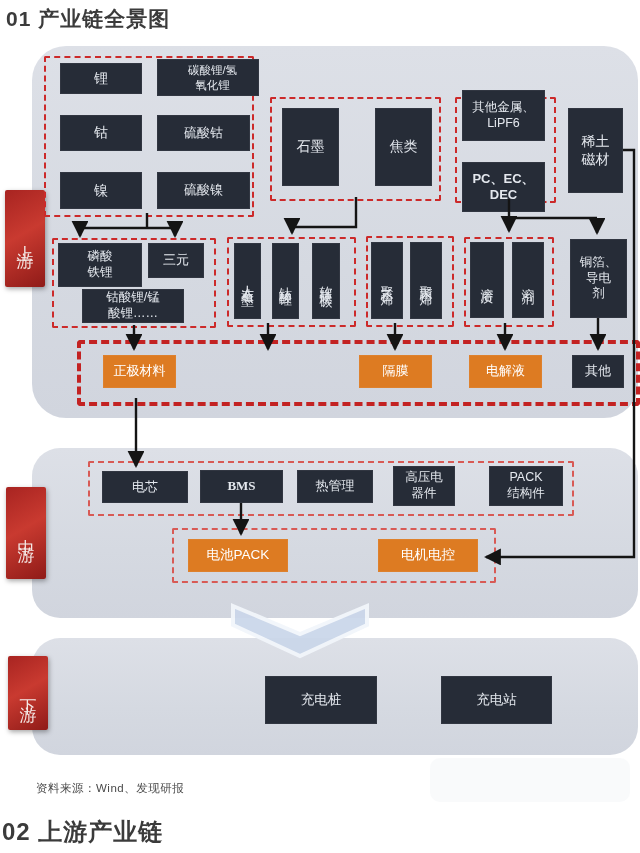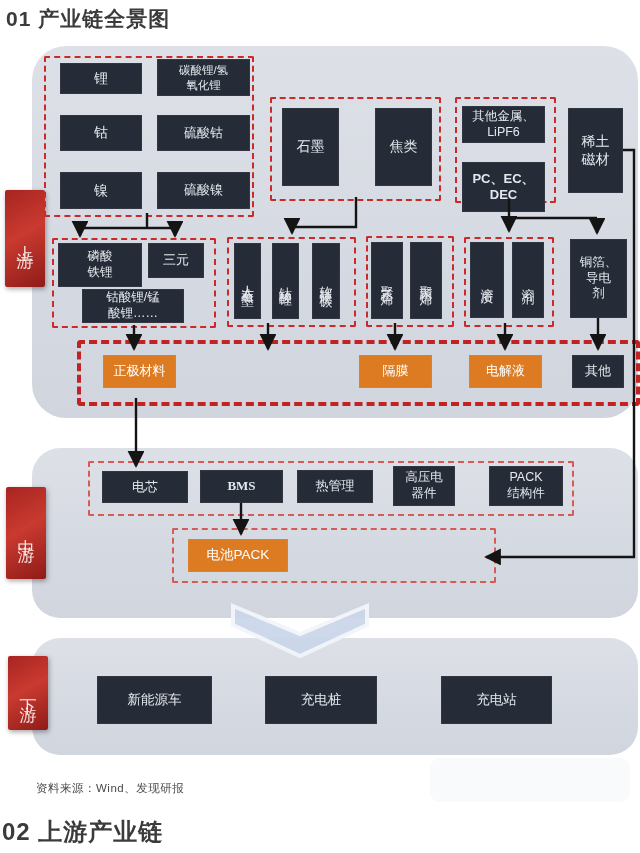--- a/index.html
+++ b/index.html
@@ -49,31 +49,31 @@
   <div class="group" style="left:455px;top:97px;width:97px;height:102px;"></div>
   <div class="group" style="left:52px;top:238px;width:160px;height:86px;"></div>
   <div class="group" style="left:227px;top:237px;width:125px;height:86px;"></div>
   <div class="group" style="left:366px;top:236px;width:84px;height:87px;"></div>
   <div class="group" style="left:464px;top:237px;width:86px;height:86px;"></div>
   <div class="group thick" style="left:77px;top:340px;width:555px;height:58px;"></div>
   <div class="group pink" style="left:88px;top:461px;width:482px;height:51px;"></div>
   <div class="group pink" style="left:172px;top:528px;width:320px;height:51px;"></div>
 
   <div class="box fs14" style="left:60px;top:63px;width:82px;height:31px;">锂</div>
-  <div class="box fs11" style="left:157px;top:59px;width:93px;height:37px;">碳酸锂/氢
+  <div class="box fs11" style="left:157px;top:59px;width:93px;height:37px;padding-left:9px;">碳酸锂/氢
 氧化锂</div>
   <div class="box fs14" style="left:60px;top:115px;width:82px;height:36px;">钴</div>
   <div class="box" style="left:157px;top:115px;width:93px;height:36px;">硫酸钴</div>
   <div class="box fs14" style="left:60px;top:172px;width:82px;height:37px;">镍</div>
   <div class="box" style="left:157px;top:172px;width:93px;height:37px;">硫酸镍</div>
 
   <div class="box fs14" style="left:282px;top:108px;width:57px;height:78px;">石墨</div>
   <div class="box fs14" style="left:375px;top:108px;width:57px;height:78px;">焦类</div>
 
-  <div class="box fs12" style="left:462px;top:106px;width:83px;height:37px;">其他金属、
+  <div class="box fs12" style="left:462px;top:90px;width:83px;height:51px;">其他金属、
 LiPF6</div>
   <div class="box" style="left:462px;top:162px;width:83px;height:50px;font-weight:700;">PC、EC、
 DEC</div>
 
   <div class="box fs14" style="left:568px;top:108px;width:55px;height:85px;">稀土
 磁材</div>
 
   <div class="box fs12" style="left:58px;top:243px;width:84px;height:44px;">磷酸
 铁锂</div>
   <div class="box" style="left:148px;top:243px;width:56px;height:35px;">三元</div>
@@ -101,22 +101,22 @@
 
   <div class="box" style="left:102px;top:471px;width:86px;height:32px;">电芯</div>
   <div class="box" style="left:200px;top:470px;width:83px;height:33px;font-weight:700;font-family:Liberation Serif, serif;">BMS</div>
   <div class="box" style="left:297px;top:470px;width:76px;height:33px;">热管理</div>
   <div class="box fs12" style="left:393px;top:466px;width:62px;height:40px;">高压电
 器件</div>
   <div class="box fs12" style="left:489px;top:466px;width:74px;height:40px;">PACK
 结构件</div>
 
   <div class="box orange" style="left:188px;top:539px;width:100px;height:33px;font-size:13.5px;">电池PACK</div>
+  <div class="box orange" style="left:378px;top:539px;width:100px;height:33px;font-size:13.5px;">电机电控</div>
 
-  <div class="box" style="left:97px;top:676px;width:115px;height:48px;font-size:13.5px;">新能源车</div>
   <div class="box" style="left:265px;top:676px;width:112px;height:48px;font-size:13.5px;">充电桩</div>
   <div class="box" style="left:441px;top:676px;width:111px;height:48px;font-size:13.5px;">充电站</div>
 
   <svg class="connectors" width="640" height="853" viewBox="0 0 640 853">
     <defs>
       <marker id="ah" markerWidth="9" markerHeight="9" refX="6.2" refY="3.5" orient="auto">
         <path d="M0,0 L7,3.5 L0,7 z" fill="#141414"></path>
       </marker>
     </defs>
     <g stroke="#141414" stroke-width="2.4" fill="none">

